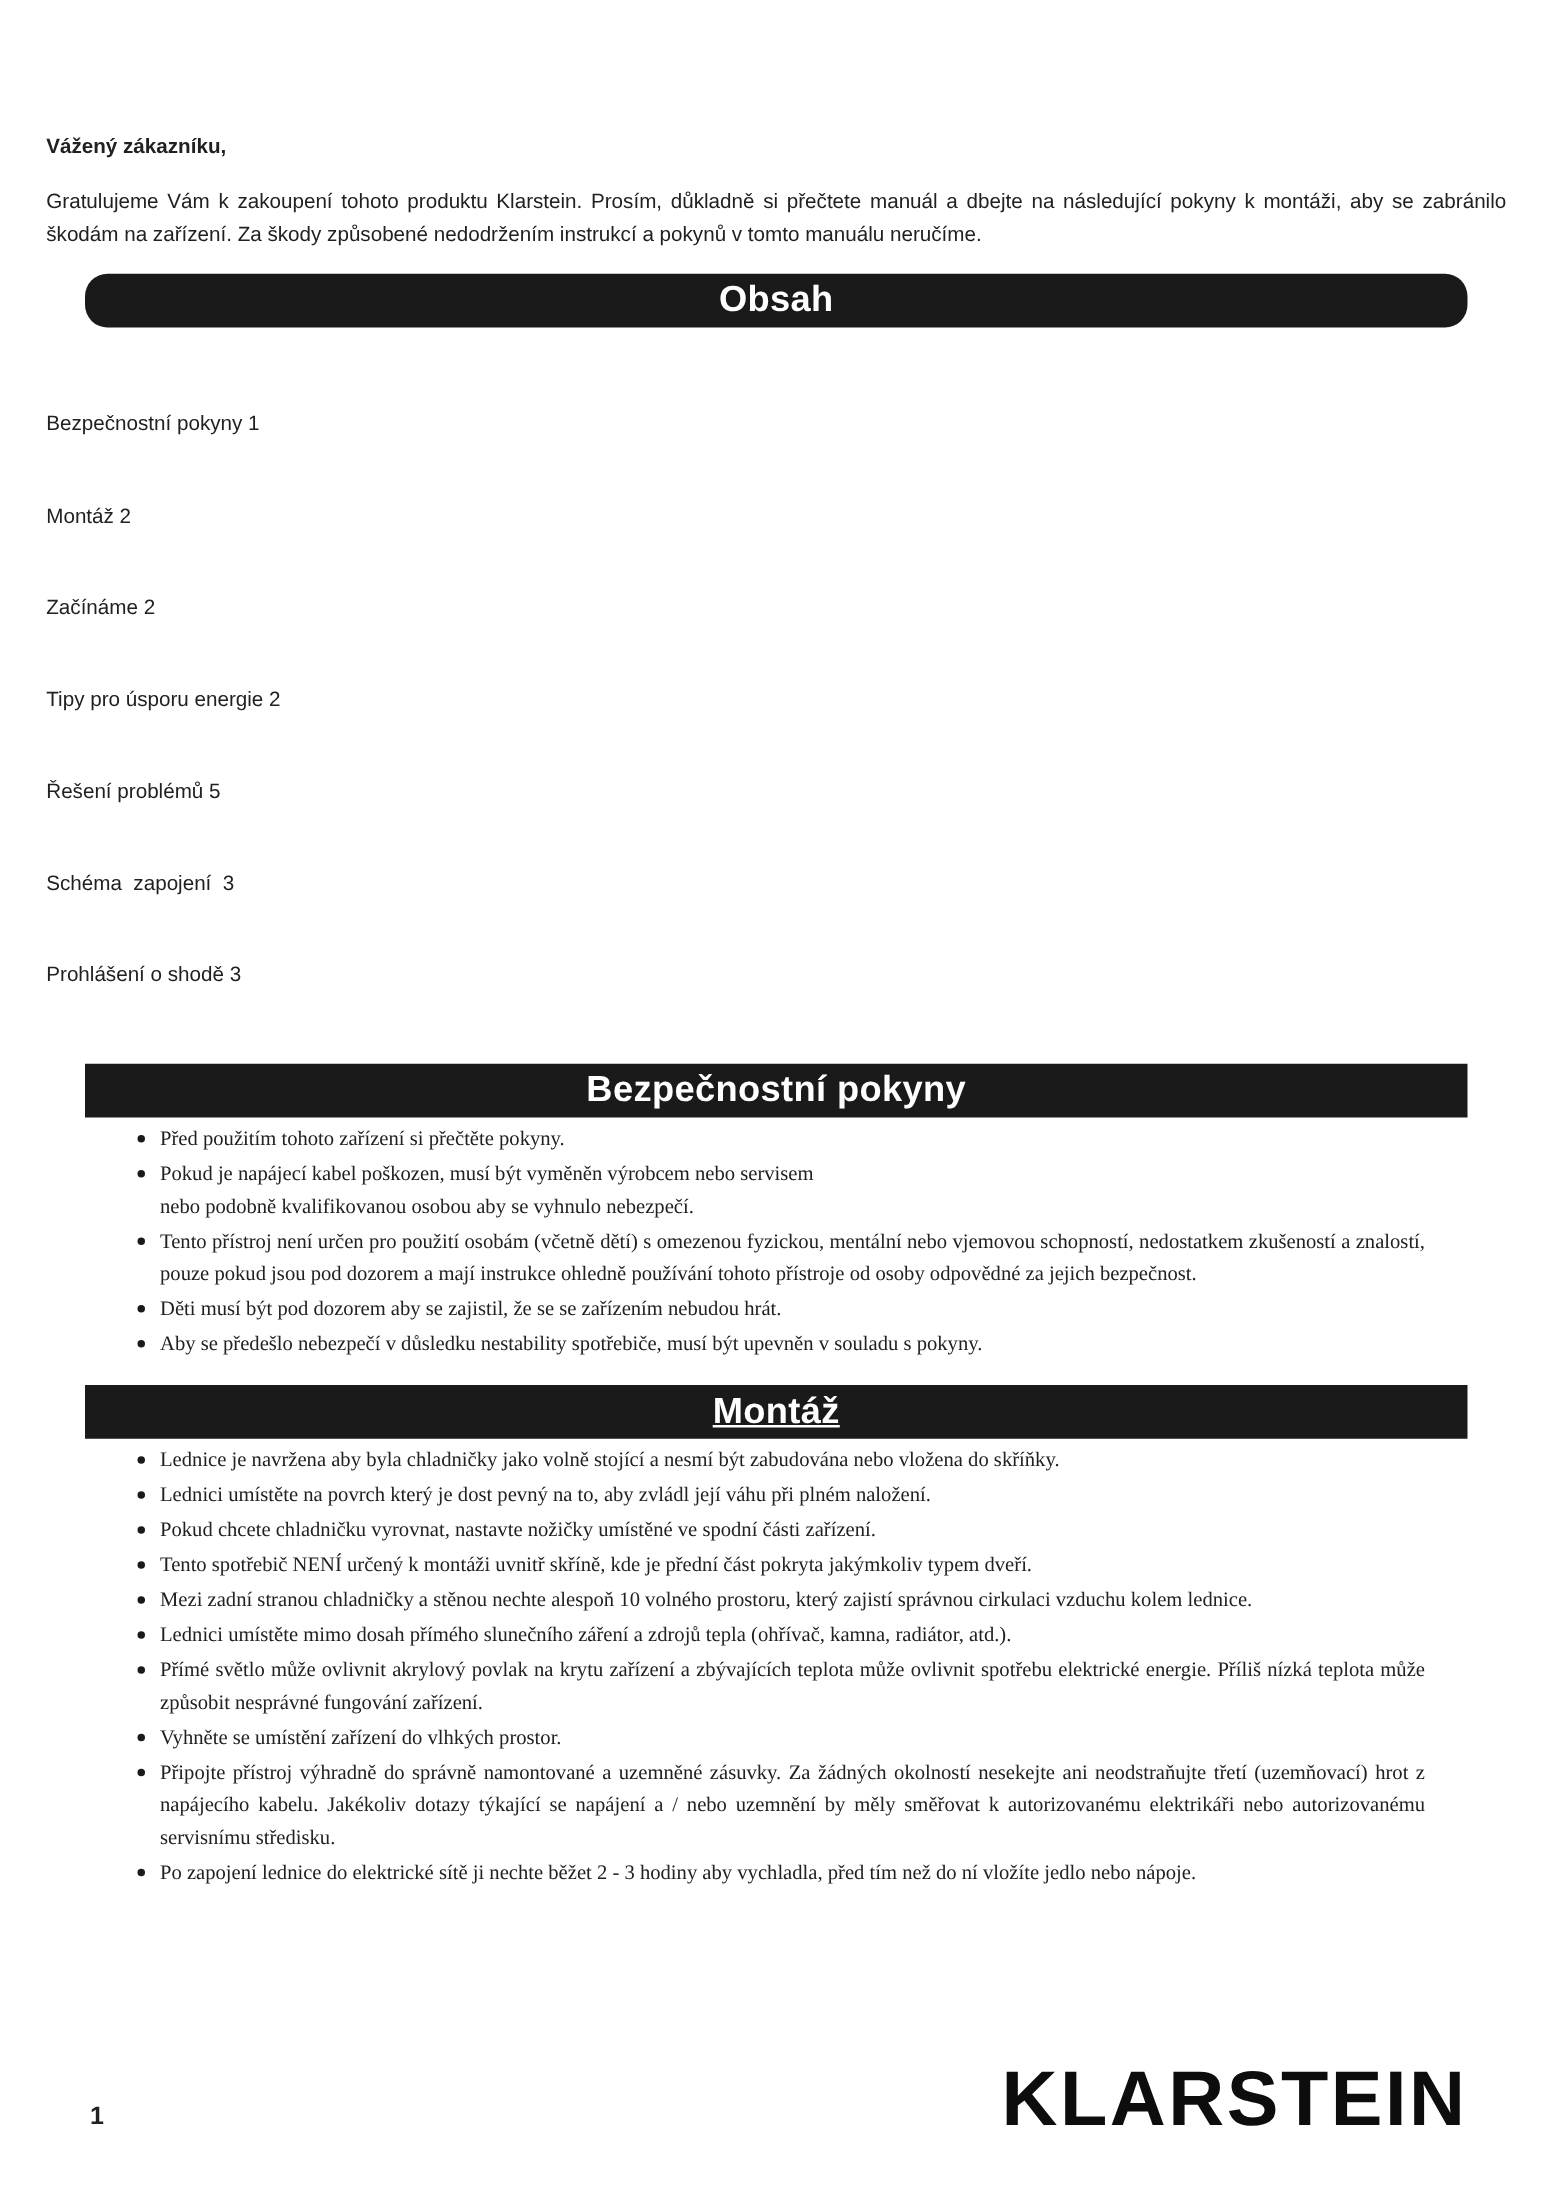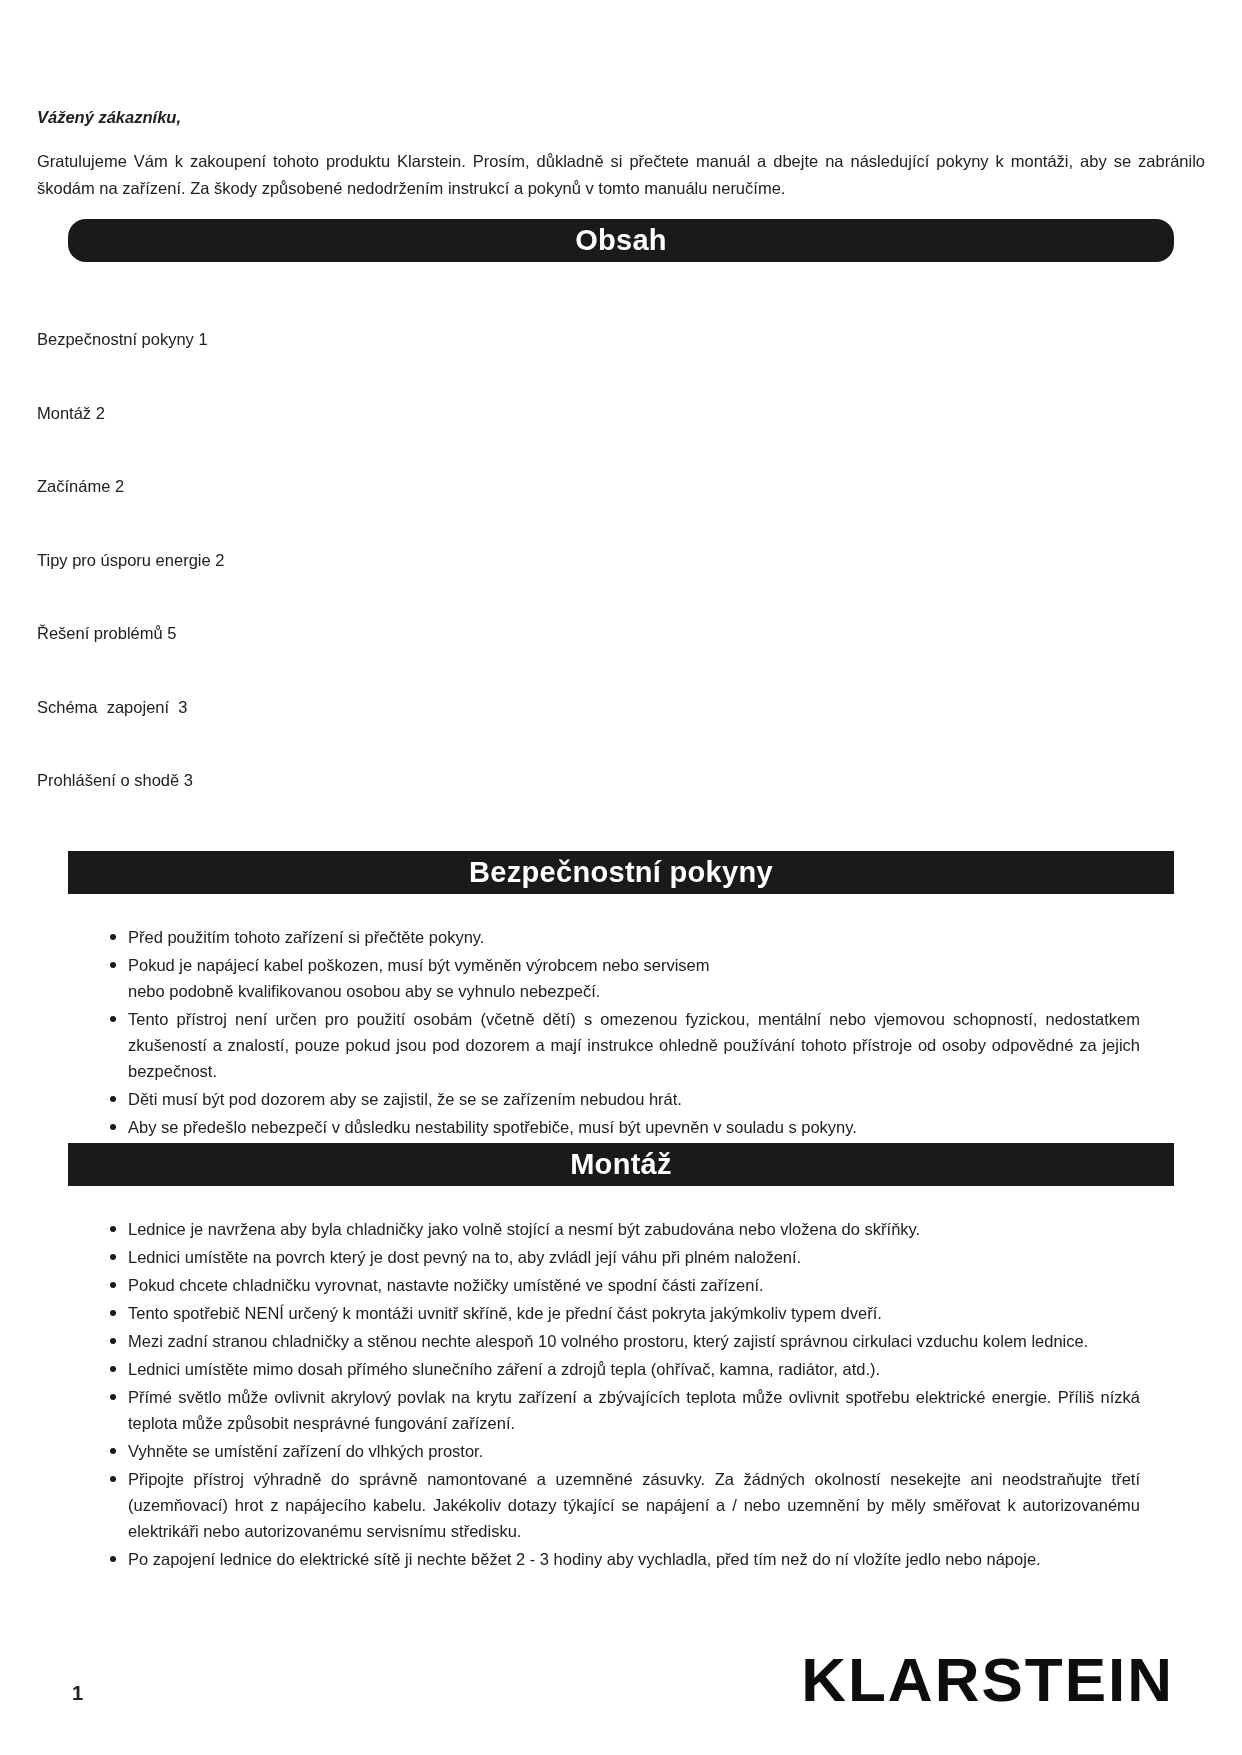--- a/index.html
+++ b/index.html
@@ -16,21 +16,20 @@
   }
   .inner { padding: 0 68px; }
   .textpad { padding: 0 37px; }
 
   .greeting {
     margin: 0;
     padding-top: 106px;
     font-size: 16.5px;
     font-weight: 700;
     line-height: 22px;
-    font-style: italic;
   }
   .intro-para {
     margin: 20px 0 0 0;
     font-size: 16.5px;
     line-height: 26.5px;
     text-align: justify;
   }
 
   .banner {
     margin: 0 68px;
@@ -38,38 +37,39 @@
     background: #1a1a1a;
     color: #ffffff;
     font-size: 29px;
     font-weight: 700;
     text-align: center;
     line-height: 43px;
     letter-spacing: 0.3px;
   }
   .banner-obsah   { margin-top: 18px; border-radius: 18px; }
   .banner-safety  { margin-top: 9px; }
-  .banner-montaz  { margin-top: 3px; }
+  .banner-montaz  { margin-top: 20px; text-decoration: underline; }
 
   .toc {
     margin: 16px 0 0 0;
     padding: 0;
     list-style: none;
     font-size: 16.5px;
     line-height: 24.5px;
     white-space: pre-wrap;
   }
   .toc li { margin: 0; }
 
   ul.bullets {
-    margin: 30px 102px 0 102px;
+    margin: 4px 102px 0 102px;
     padding: 0;
     list-style: none;
     font-size: 16.5px;
     line-height: 26px;
+    font-family: Liberation Serif, serif;
   }
   ul.bullets li {
     position: relative;
     padding-left: 26px;
     margin-bottom: 2px;
     text-align: justify;
     white-space: pre-line;
   }
   ul.bullets li::before {
     content: "";

